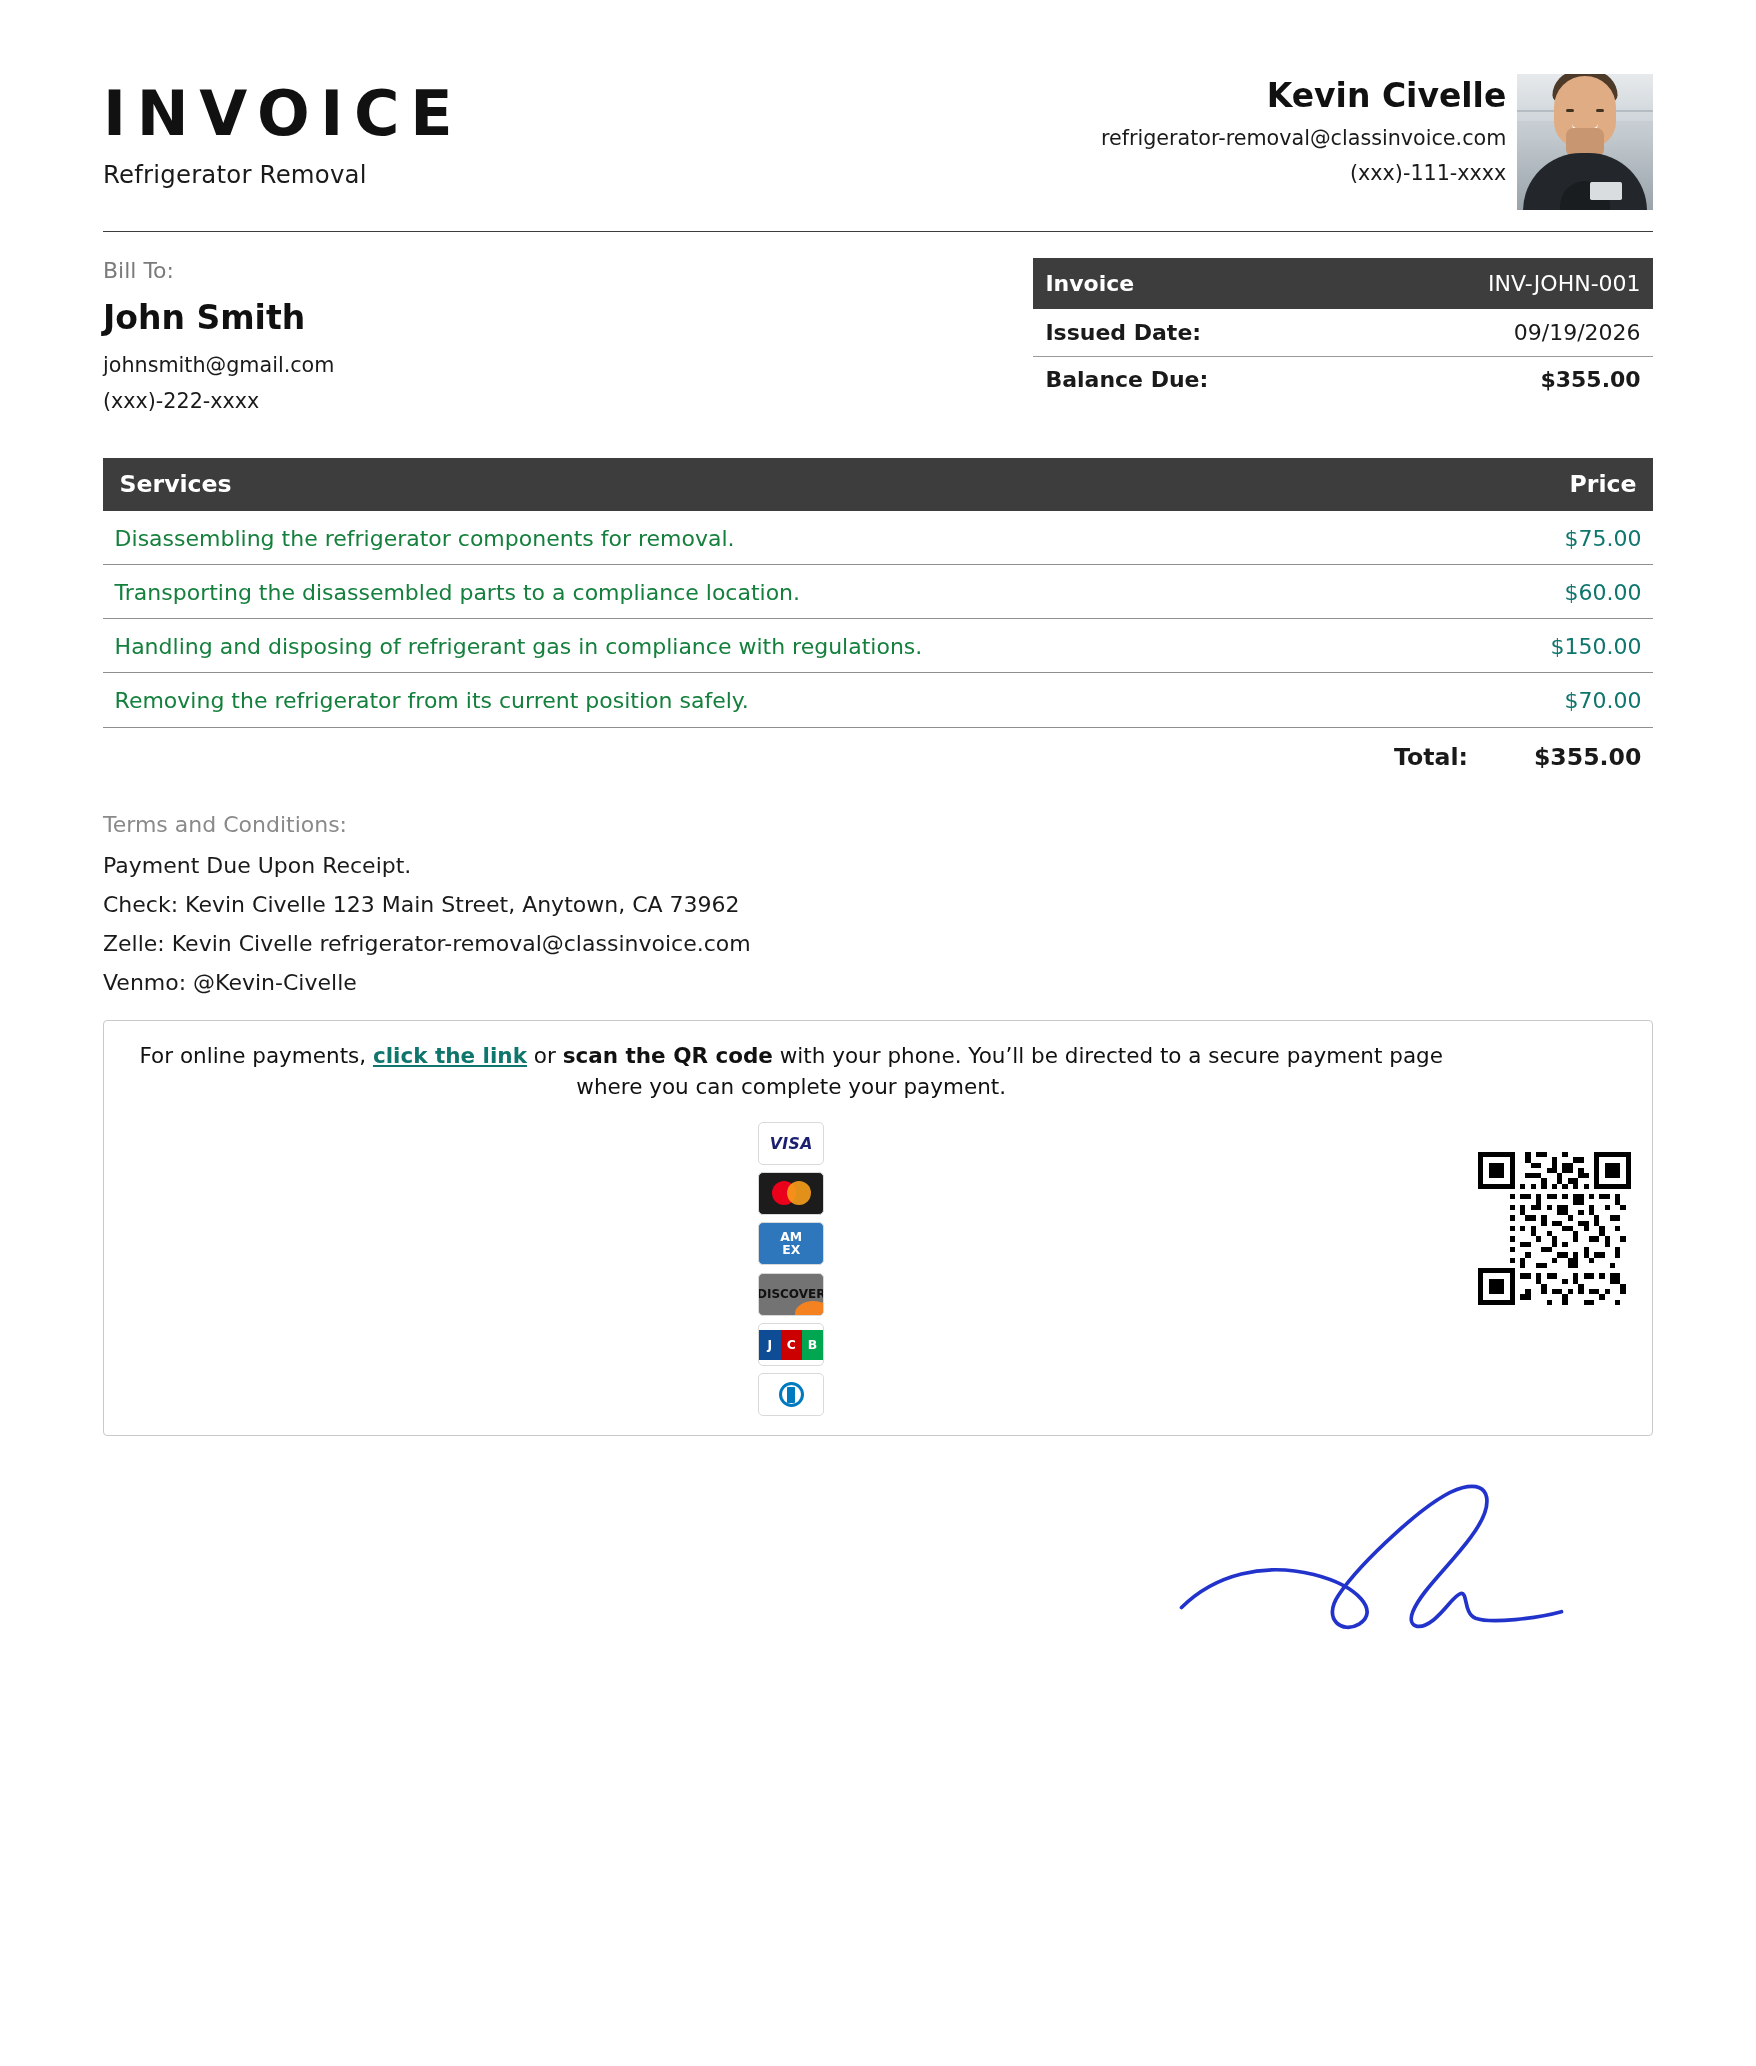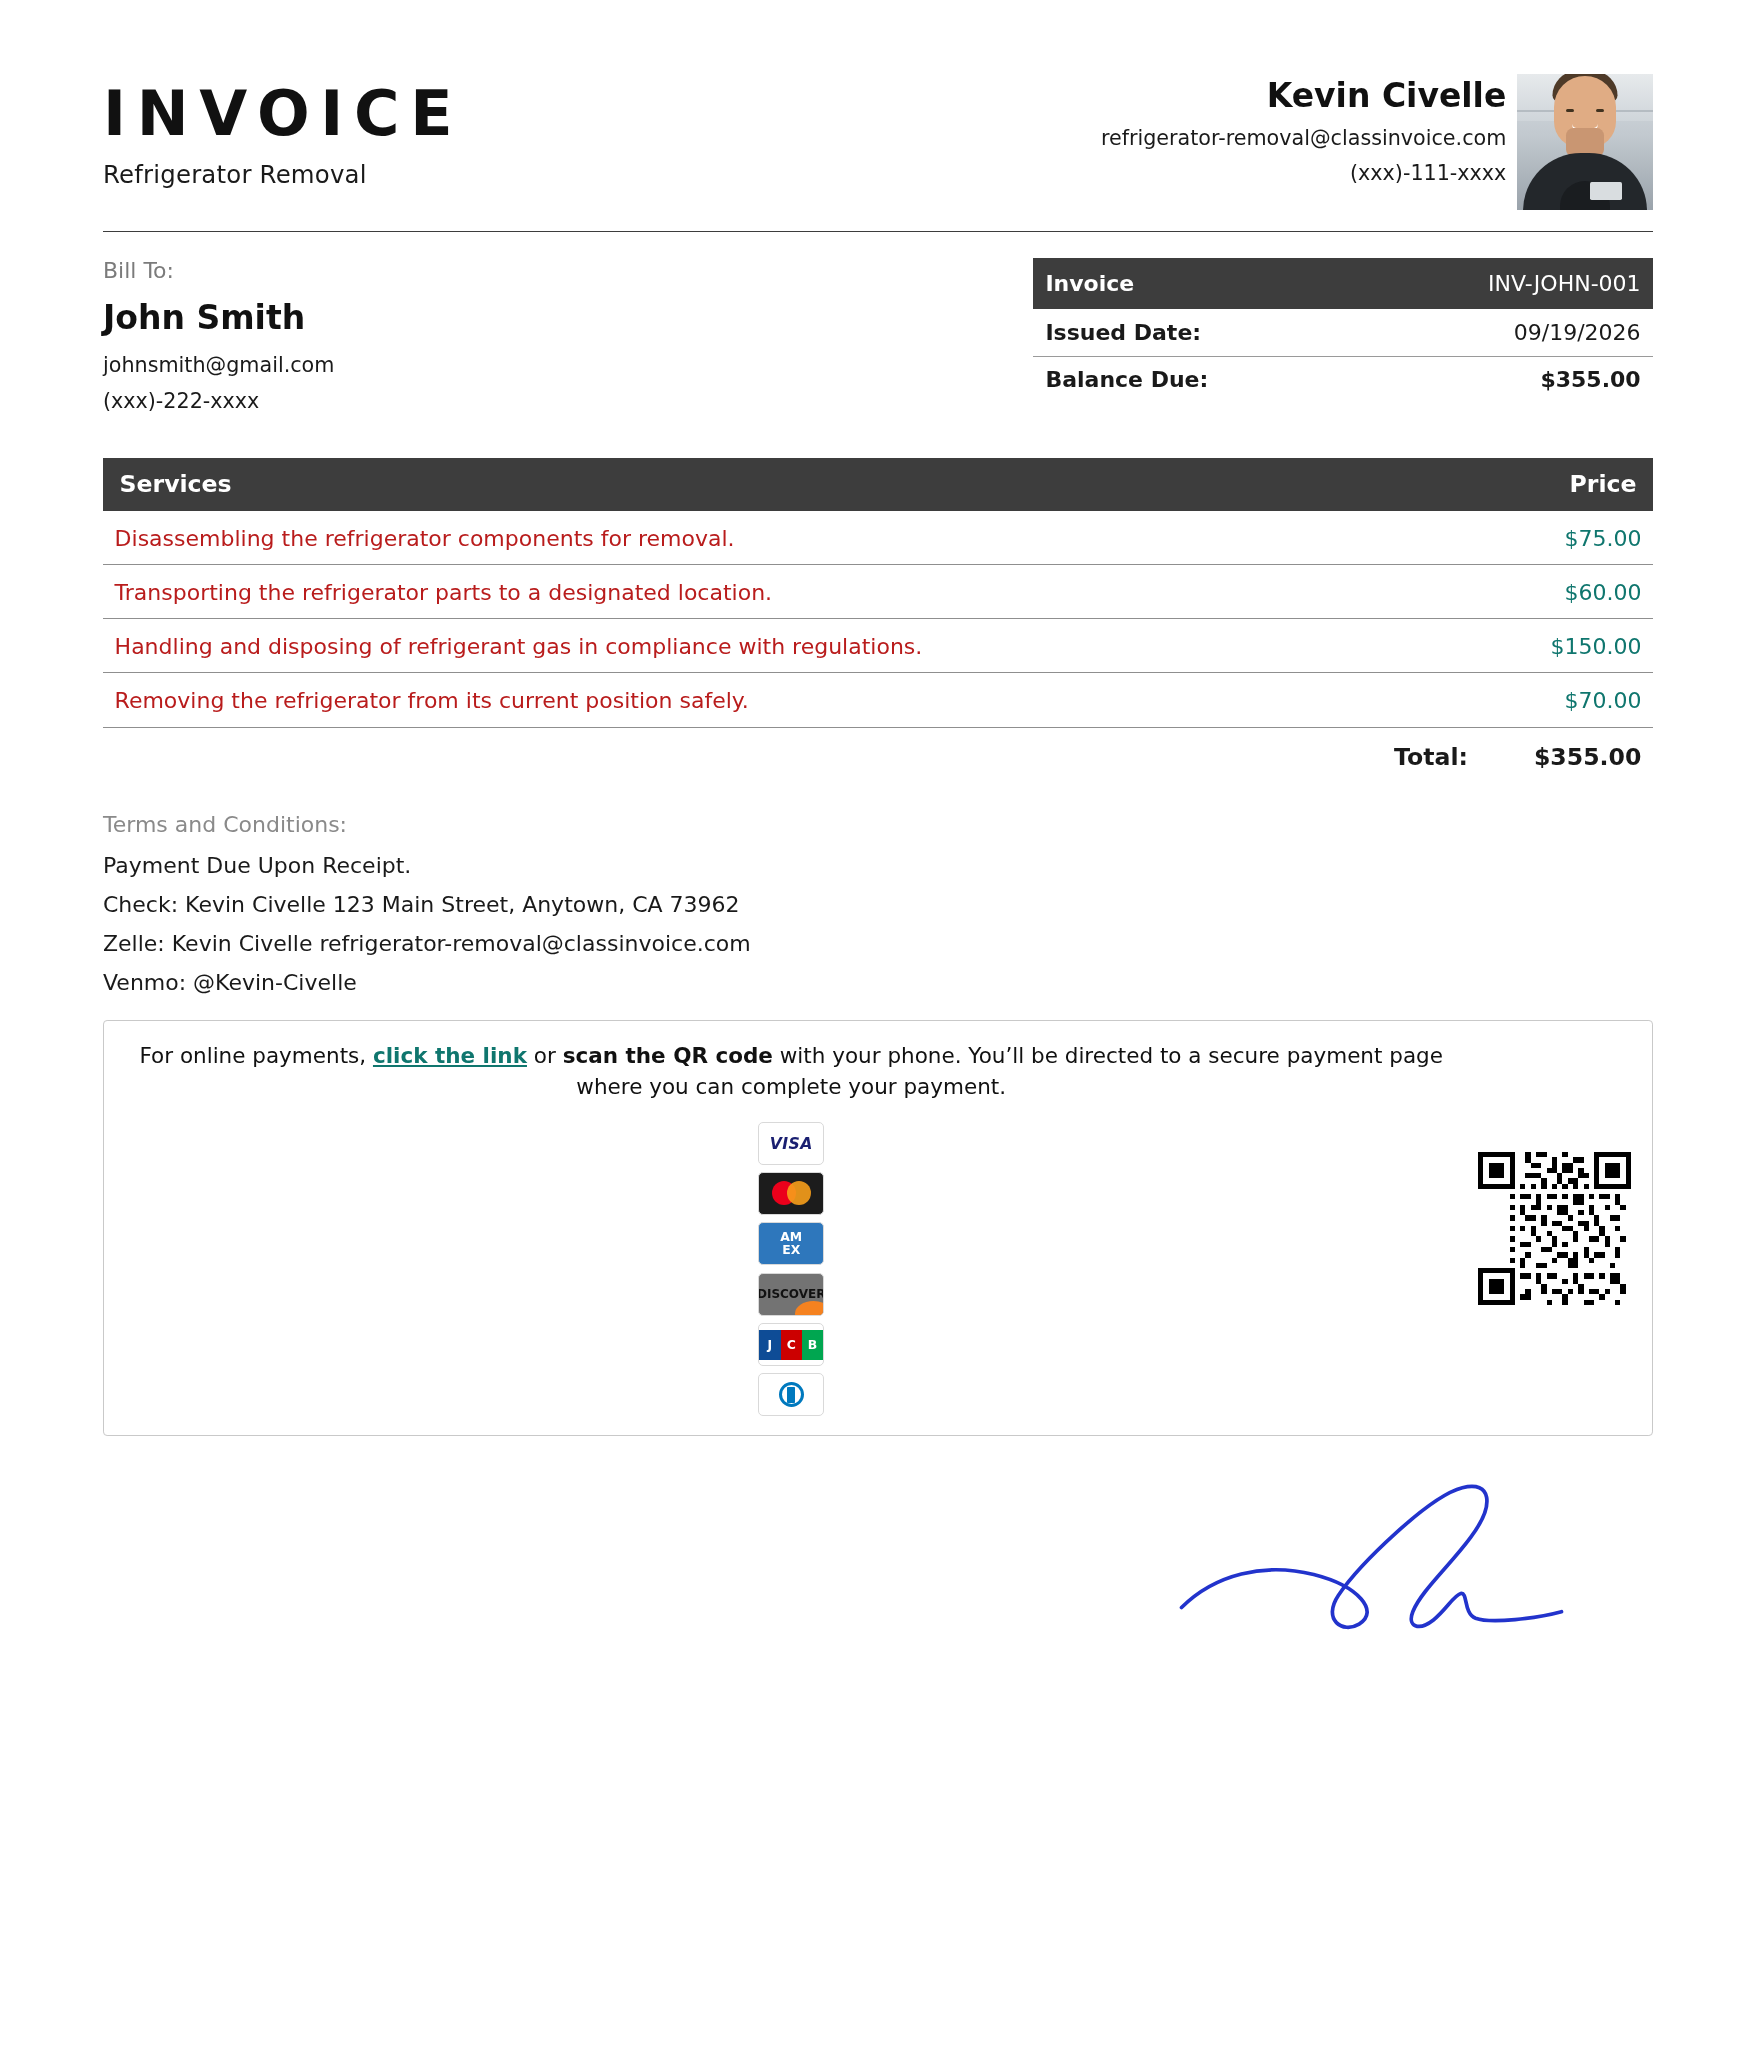--- a/index.html
+++ b/index.html
@@ -199,21 +199,21 @@
     font-weight: 700;
   }
   .svc-row {
     display: flex;
     justify-content: space-between;
     align-items: center;
     padding: 15px 11.6px 13.2px 11.6px;
     border-bottom: 1.2px solid #8f8f8f;
     font-size: 22px;
   }
-  .svc-row .desc { color: #b91c1c; text-align: right; }
+  .svc-row .desc { color: #15803d; text-align: right; }
   .svc-row .price { color: #0f766e; }
   .svc-total {
     display: flex;
     justify-content: flex-end;
     align-items: center;
     padding: 15px 11.6px 4.1px 11.6px;
     font-size: 23.6px;
     font-weight: 700;
   }
   .svc-total .t-label { margin-right: 66px; }
@@ -381,21 +381,21 @@
     <div class="svc-head">
       <span>Services</span>
       <span>Price</span>
     </div>
 
     <div class="svc-row">
       <span class="desc">Disassembling the refrigerator components for removal.</span>
       <span class="price">$75.00</span>
     </div>
     <div class="svc-row">
-      <span class="desc">Transporting the refrigerator parts to a designated location.</span>
+      <span class="desc">Transporting the disassembled parts to a compliance location.</span>
       <span class="price">$60.00</span>
     </div>
     <div class="svc-row">
       <span class="desc">Handling and disposing of refrigerant gas in compliance with regulations.</span>
       <span class="price">$150.00</span>
     </div>
     <div class="svc-row">
       <span class="desc">Removing the refrigerator from its current position safely.</span>
       <span class="price">$70.00</span>
     </div>

